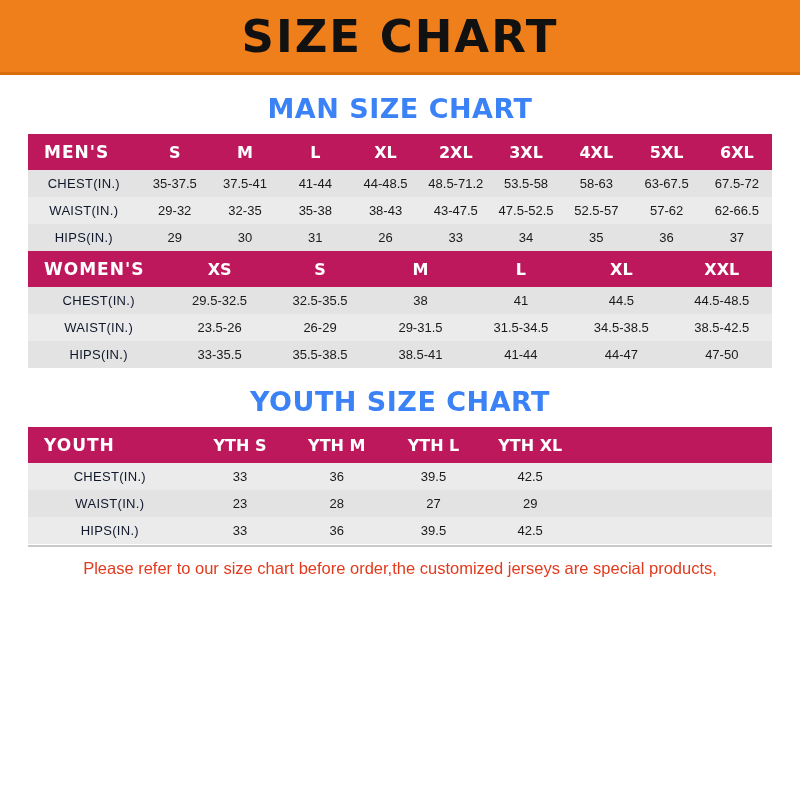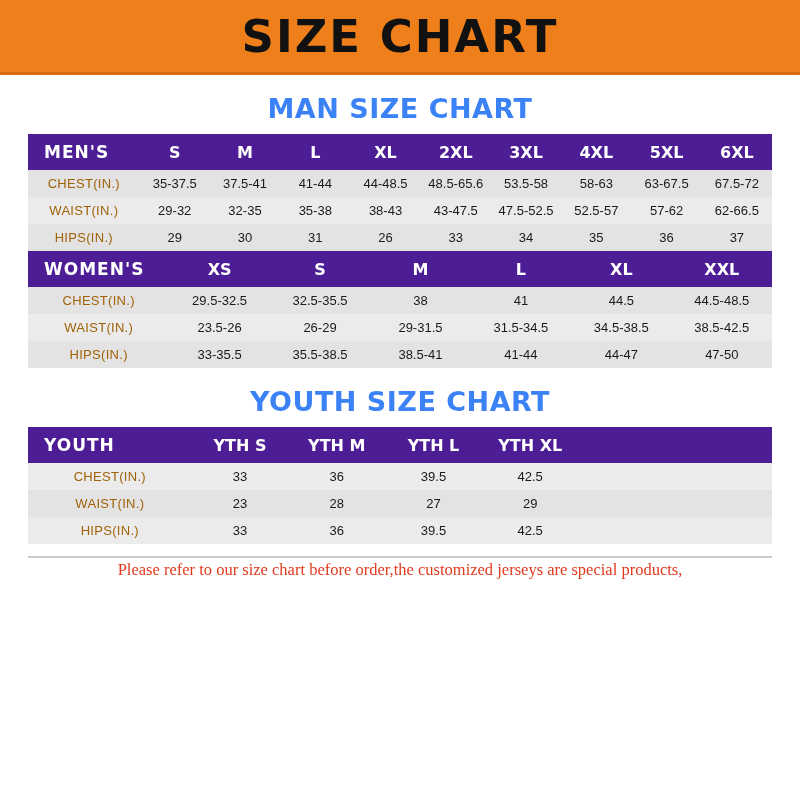--- a/index.html
+++ b/index.html
@@ -59,21 +59,21 @@
   table.size-table th,
   table.size-table td {
     text-align: center;
     font-size: 13px;
     color: #1a1a1a;
     padding: 0;
     height: 27px;
     font-family: "Liberation Sans", sans-serif;
   }
   table.size-table thead th {
-    background: #4c1d95;
+    background: #be185d;
     color: #ffffff;
     font-weight: bold;
     font-size: 16px;
     height: 36px;
     font-family: "DejaVu Sans", sans-serif;
   }
   table.size-table thead th.corner {
     text-align: left;
     padding-left: 16px;
     font-size: 17px;
@@ -81,36 +81,36 @@
   }
   table.size-table tbody tr td {
     background: #e3e3e3;
   }
   table.size-table tbody tr.alt td {
     background: #ebebeb;
   }
   table.size-table tbody td.rowhead {
     font-weight: normal;
     font-size: 13px;
-    color: #a16207;
+    color: #0f172a;
     letter-spacing: 0.3px;
   }
   .men-table col.c0 { width: 15%; }
   .women-table col.c0 { width: 19%; }
   .youth-table col.c0 { width: 22%; }
 
   .footer-note {
-    margin-top: 12px;
-    padding: 0 24px 0 24px;
+    margin-top: 1px;
+    padding: 10px 24px 0 24px;
     border-top: 2px solid #c9c9c9;
     text-align: center;
     color: #e23a1d;
     font-size: 16.5px;
     line-height: 1.45;
-    font-family: Liberation Serif, serif;
+    font-family: Liberation Sans, sans-serif;
   }
   .footer-note div { white-space: nowrap; }
 </style>
 </head>
 <body>
 
 <div class="page">
 
   <div class="banner">
     <div class="banner-title">SIZE CHART</div>
@@ -146,21 +146,21 @@
           <th>6XL</th>
         </tr>
       </thead>
       <tbody>
         <tr>
           <td class="rowhead">CHEST(IN.)</td>
           <td>35-37.5</td>
           <td>37.5-41</td>
           <td>41-44</td>
           <td>44-48.5</td>
-          <td>48.5-65.6</td>
+          <td>48.5-71.2</td>
           <td>53.5-58</td>
           <td>58-63</td>
           <td>63-67.5</td>
           <td>67.5-72</td>
         </tr>
         <tr class="alt">
           <td class="rowhead">WAIST(IN.)</td>
           <td>29-32</td>
           <td>32-35</td>
           <td>35-38</td>

